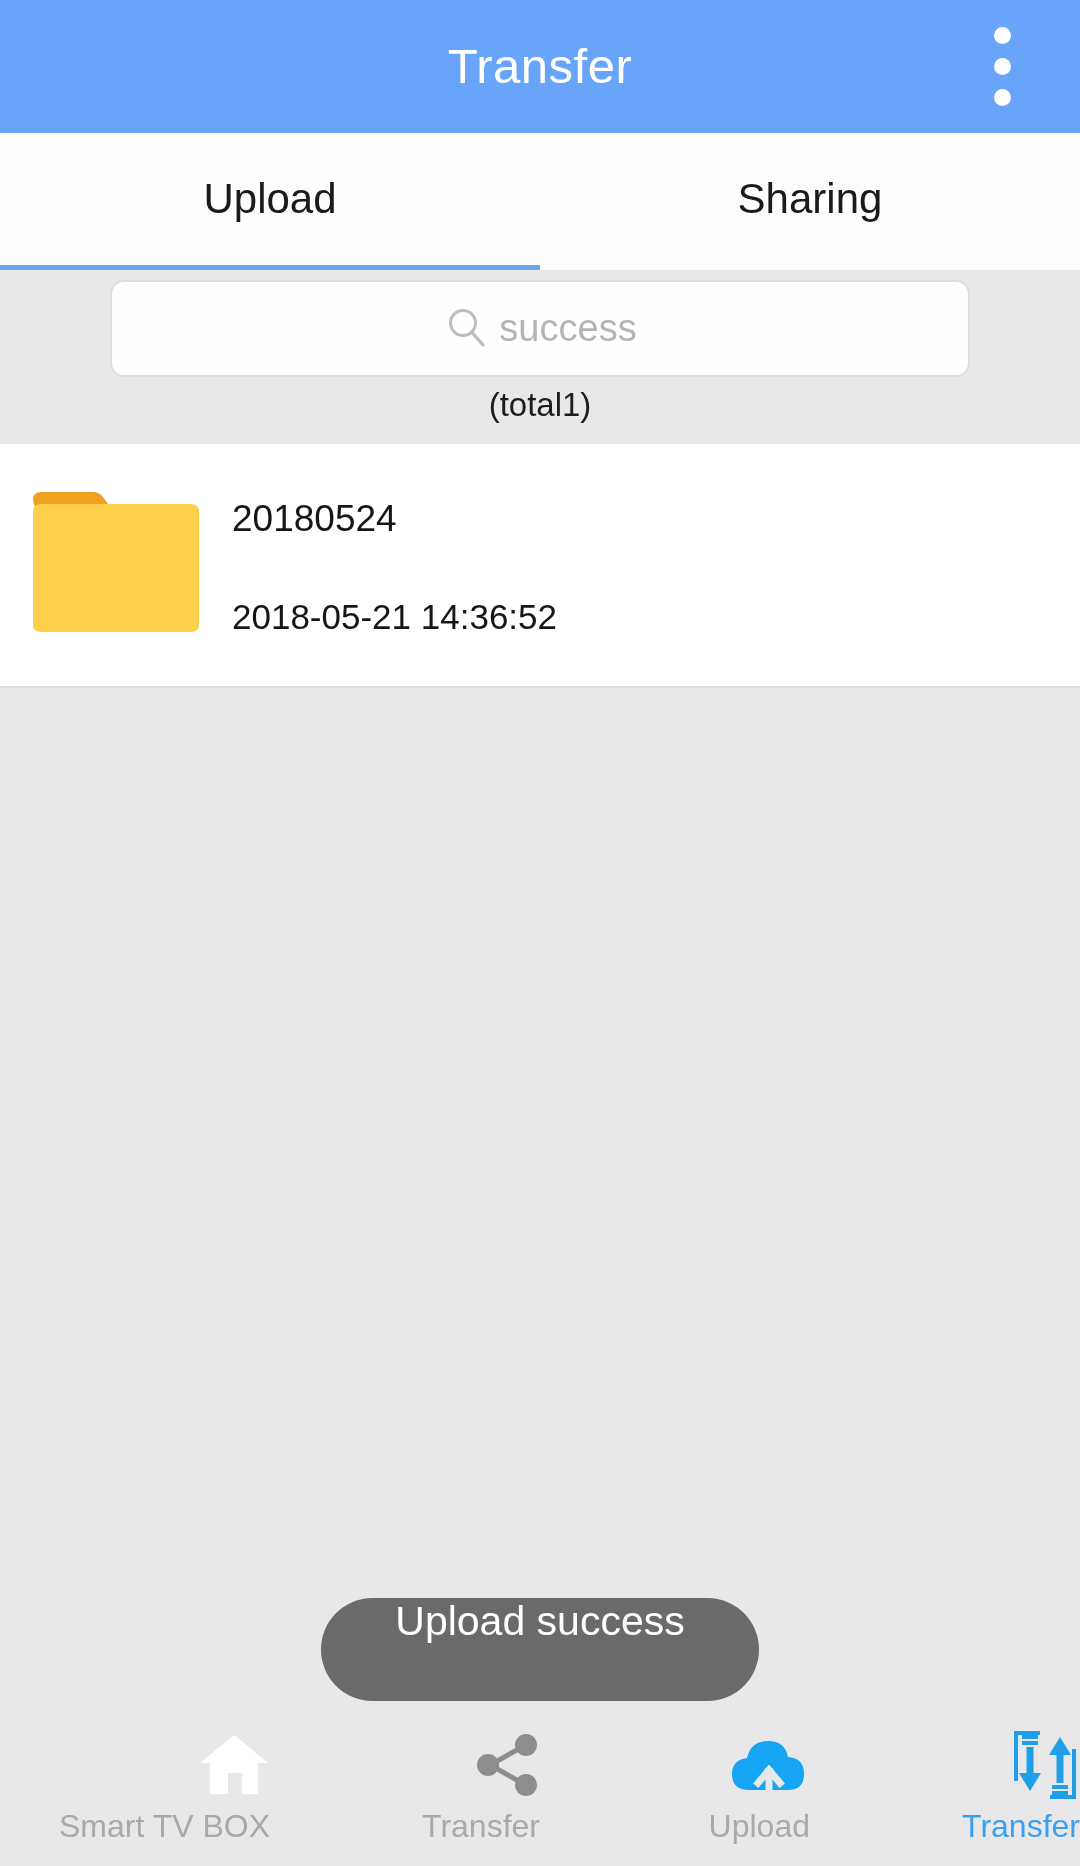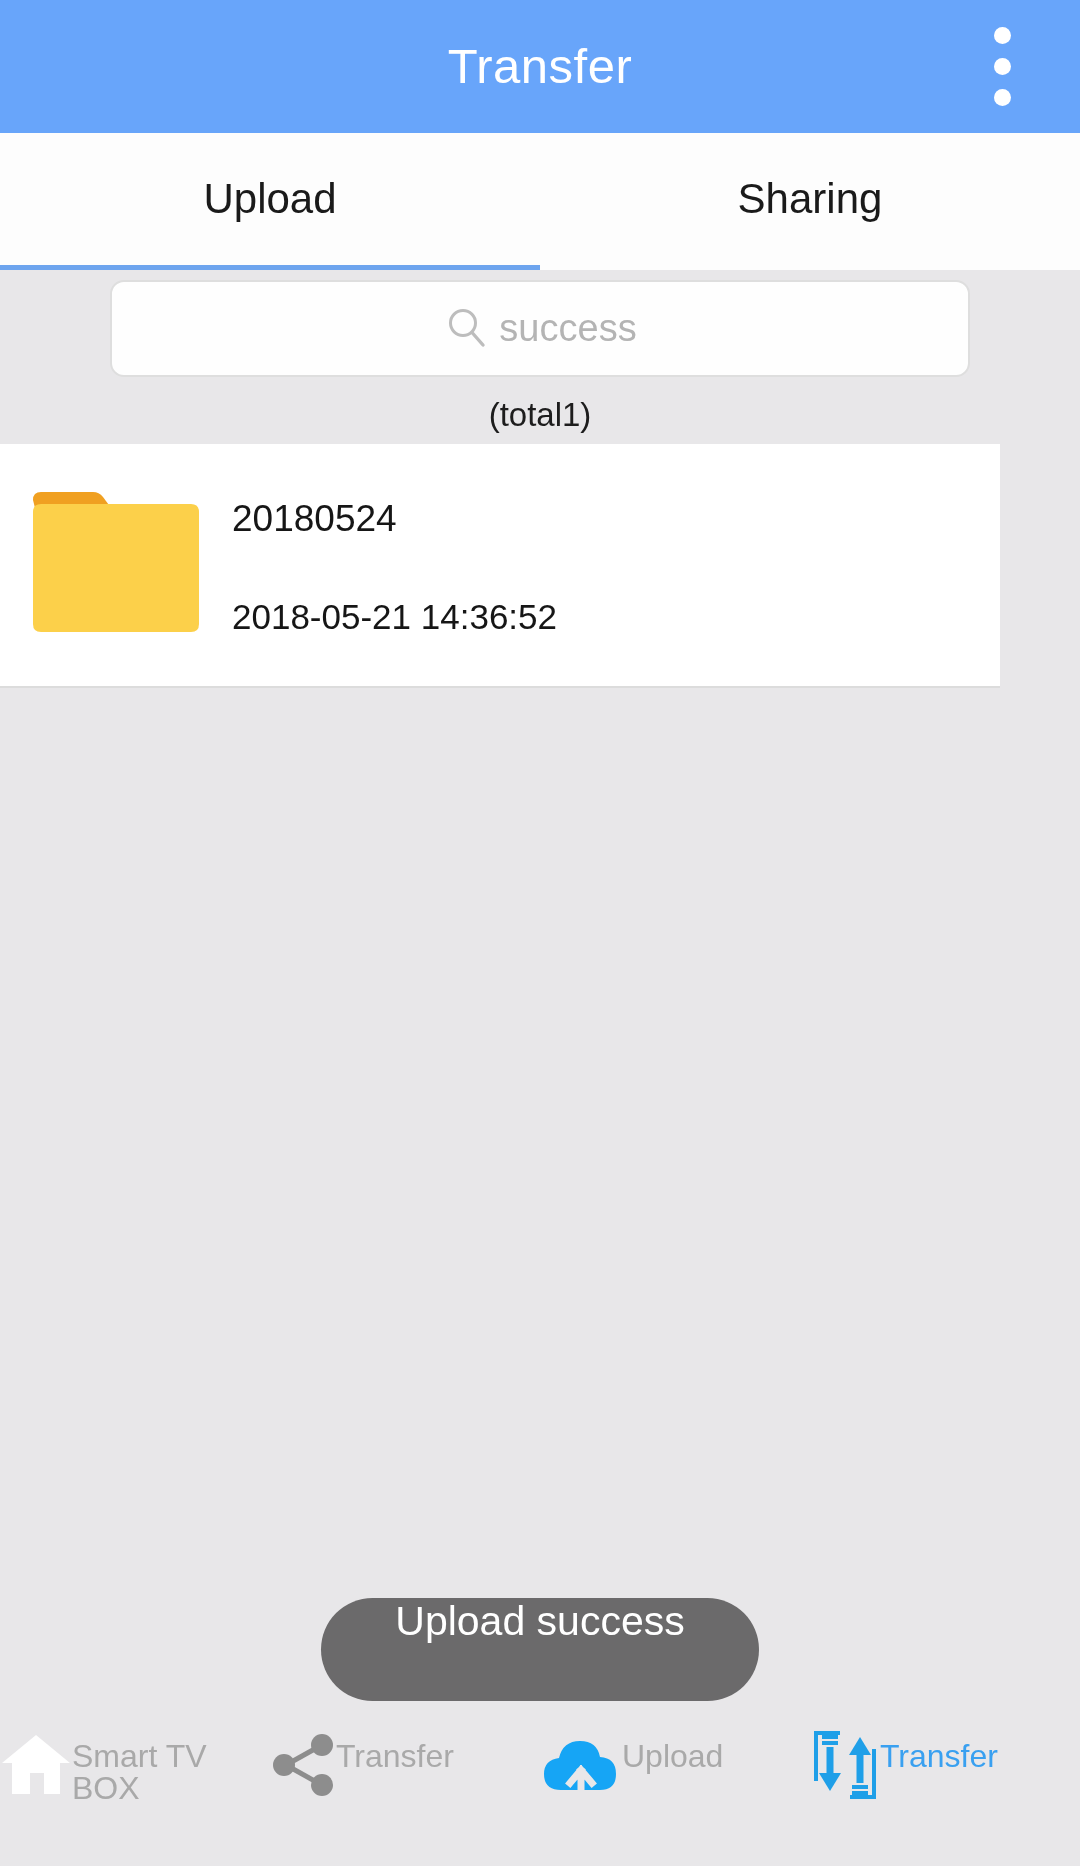--- a/index.html
+++ b/index.html
@@ -131,38 +131,38 @@
 
   
   .total-row {
     position: absolute;
     top: 386px;
     left: 0;
     width: 1080px;
     height: 58px;
     background: #e8e7e9;
     display: flex;
-    align-items: center;
+    align-items: flex-start;
     justify-content: center;
   }
   .total-text {
     font-size: 33px;
     color: #1d1d1d;
   }
 
   
   .file-list {
     position: absolute;
     top: 444px;
     left: 0;
     width: 1080px;
     background: #e8e7e9;
   }
   .file-row {
-    width: 1000px;
+    width: 1080px;
     height: 244px;
     background: #ffffff;
     border-bottom: 2px solid #dcdcdc;
     display: flex;
     align-items: center;
     box-sizing: border-box;
     cursor: pointer;
   }
   .file-icon-cell {
     width: 232px;
@@ -232,22 +232,22 @@
     width: 1080px;
     height: 154px;
     background: #e8e7e9;
     display: flex;
     align-items: flex-start;
   }
   .nav-item {
     flex: 1 1 20%;
     height: 154px;
     display: flex;
-    flex-direction: row;
-    align-items: flex-start;
+    flex-direction: column;
+    align-items: flex-end;
     justify-content: flex-start;
     padding-top: 18px;
     box-sizing: border-box;
     cursor: pointer;
   }
   .nav-icon {
     height: 70px;
     display: flex;
     align-items: center;
     justify-content: center;

